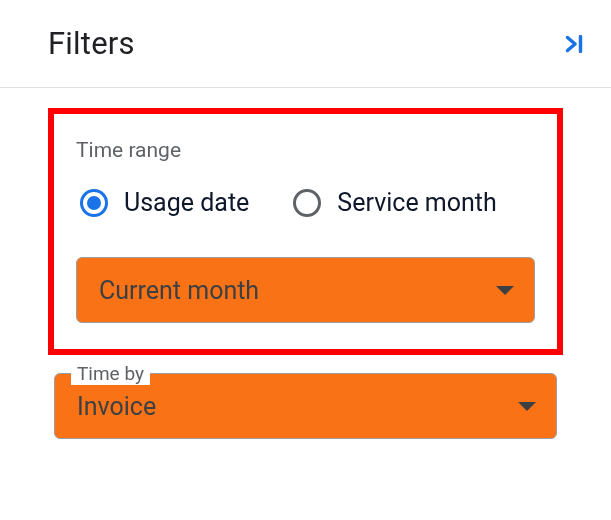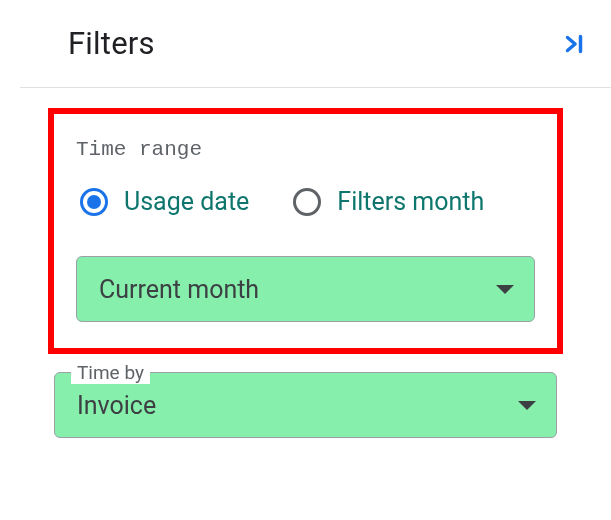--- a/index.html
+++ b/index.html
@@ -9,21 +9,20 @@
       width: 611px;
       height: 520px;
       overflow: hidden;
     }
     .header {
       display: flex;
       justify-content: space-between;
       align-items: center;
       padding: 25px 20px 25px 48px;
       border-bottom: 1px solid #e0e0e0;
-      margin-left: 20px;
     }
     .header-title {
       font-size: 31px;
       font-weight: 400;
       color: #202124;
       letter-spacing: 0.2px;
     }
     .collapse-icon {
       color: #1a73e8;
       font-size: 28px;
@@ -38,21 +37,20 @@
     .highlight-box {
       border: 6px solid #ff0000;
       padding: 24px 22px 26px 22px;
       margin-bottom: 18px;
     }
     .section-label {
       font-size: 21px;
       color: #5f6368;
       font-weight: 400;
       margin-bottom: 26px;
-      font-family: Liberation Mono, monospace;
     }
     .radio-row {
       display: flex;
       gap: 44px;
       margin-bottom: 40px;
       padding-left: 4px;
     }
     .radio-option {
       display: flex;
       align-items: center;
@@ -72,34 +70,34 @@
     .radio.selected { border-color: #1a73e8; }
     .radio.selected::after {
       content: '';
       width: 14px;
       height: 14px;
       border-radius: 50%;
       background: #1a73e8;
     }
     .radio-label {
       font-size: 25px;
-      color: #0f766e;
+      color: #0f172a;
       font-weight: 400;
     }
     .select-field {
       position: relative;
       border: 1.5px solid #9aa0a6;
       border-radius: 6px;
       height: 66px;
       display: flex;
       align-items: center;
       justify-content: space-between;
       padding: 0 20px 0 22px;
       cursor: pointer;
-      background: #86efac;
+      background: #f97316;
     }
     .select-value {
       font-size: 25px;
       color: #3c4043;
       font-weight: 400;
     }
     .dropdown-arrow {
       width: 0;
       height: 0;
       border-left: 9px solid transparent;
@@ -136,21 +134,21 @@
   <div class="highlight-box">
     <div class="section-label">Time range</div>
 
     <div class="radio-row">
       <div class="radio-option">
         <div class="radio selected"></div>
         <div class="radio-label">Usage date</div>
       </div>
       <div class="radio-option">
         <div class="radio"></div>
-        <div class="radio-label">Filters month</div>
+        <div class="radio-label">Service month</div>
       </div>
     </div>
 
     <div class="select-field">
       <div class="select-value">Current month</div>
       <div class="dropdown-arrow"></div>
     </div>
   </div>
 
   <div class="group-by-section">

